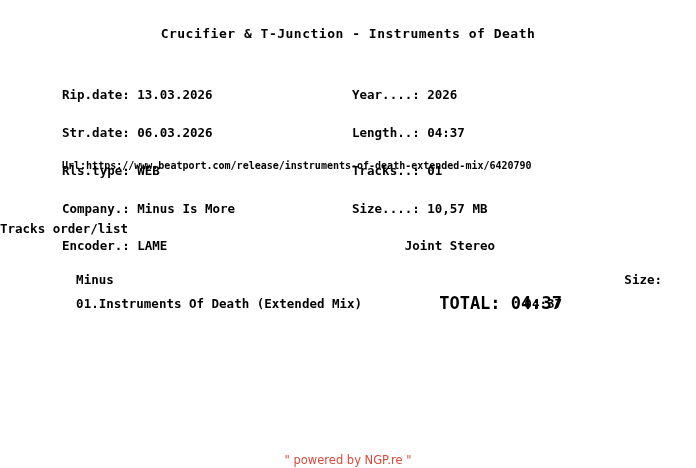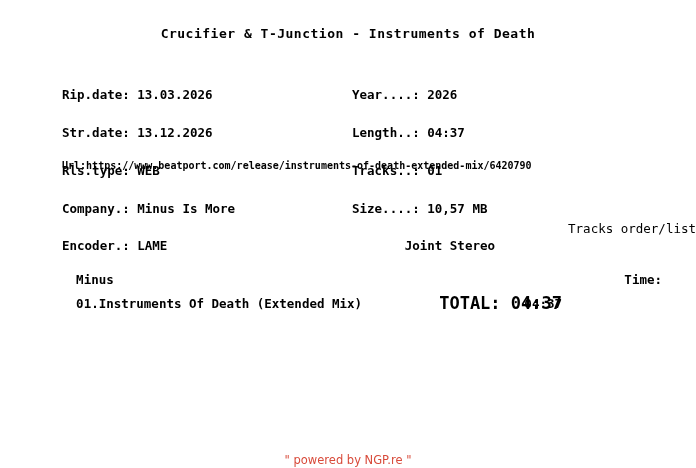--- a/index.html
+++ b/index.html
@@ -55,23 +55,23 @@
     top: 154px;
     font-size: 10px;
     font-weight: bold;
     white-space: pre;
   }
   .tracks-heading {
     position: absolute;
     left: 0;
     top: 215px;
     width: 696px;
-    text-align: right;
+    text-align: left;
     font-size: 12.5px;
-    font-weight: normal;
+    font-weight: bold;
     white-space: pre;
   }
   .track-head {
     position: absolute;
     top: 251px;
     left: 46px;
     width: 616px;
     font-size: 12.5px;
     font-weight: bold;
     white-space: pre;
@@ -116,32 +116,32 @@
 </style>
 </head>
 <body>
 
 <div class="nfo">
 
   <div class="title">Crucifier &amp; T-Junction - Instruments of Death</div>
 
   <div class="info-block">
     <div class="row"><span class="col-left">Rip.date: 13.03.2026</span><span>Year....: 2026</span></div>
-    <div class="row"><span class="col-left">Str.date: 13.12.2026</span><span>Length..: 04:37</span></div>
+    <div class="row"><span class="col-left">Str.date: 06.03.2026</span><span>Length..: 04:37</span></div>
     <div class="row"><span class="col-left">Rls.type: WEB</span><span>Tracks..: 01</span></div>
     <div class="row"><span class="col-left">Company.: Minus Is More</span><span>Size....: 10,57 MB</span></div>
     <div class="row"><span class="col-left">Encoder.: LAME</span><span>       Joint Stereo</span></div>
   </div>
 
   <div class="url-line"><span>Url:</span><span>https://www.beatport.com/release/instruments-of-death-extended-mix/6420790</span></div>
 
   <div class="tracks-heading">Tracks order/list</div>
 
   <div class="track-head">
-    <span class="th-time">Time:</span><span>Minus</span>
+    <span class="th-time">Size:</span><span>Minus</span>
   </div>
 
   <div class="track-row">
     <span class="tr-time">04:37</span><span>01.Instruments Of Death (Extended Mix)</span>
   </div>
 
   <div class="total-row">TOTAL: 04:37</div>
 
   <div class="footer" style="color: rgb(216, 74, 58);">
     <div>" powered by NGP.re "</div>

